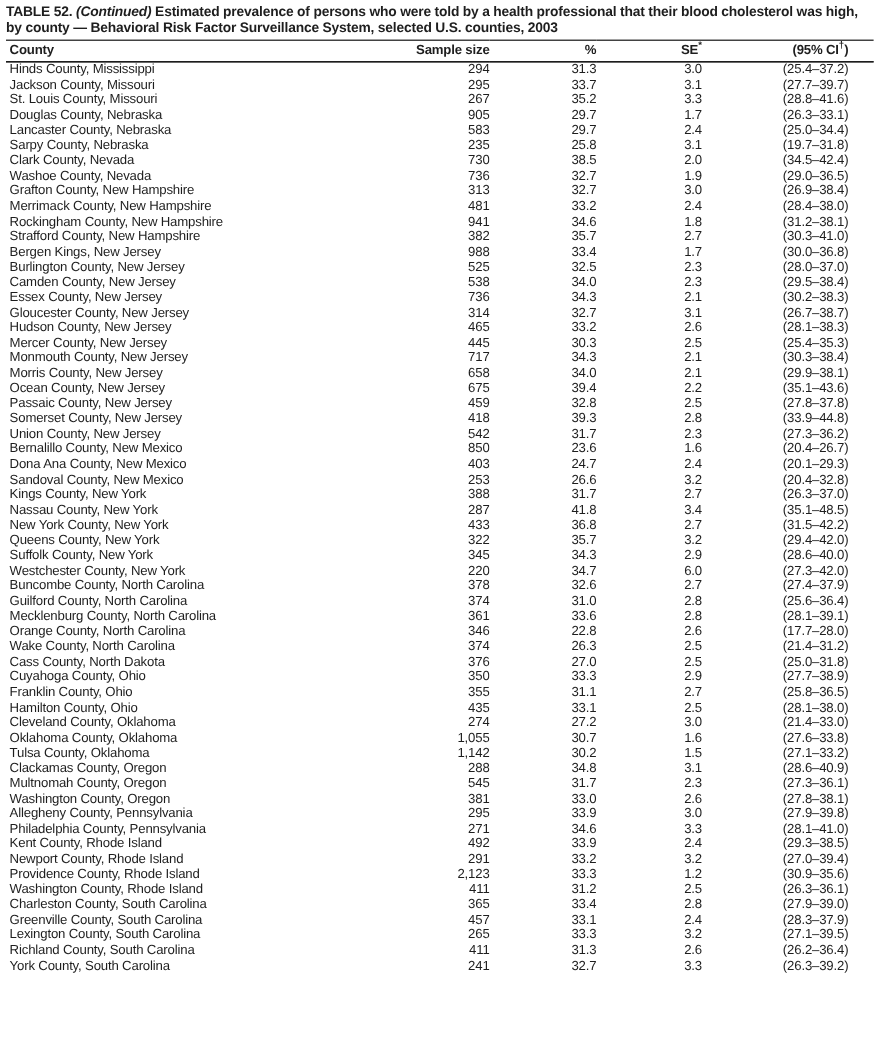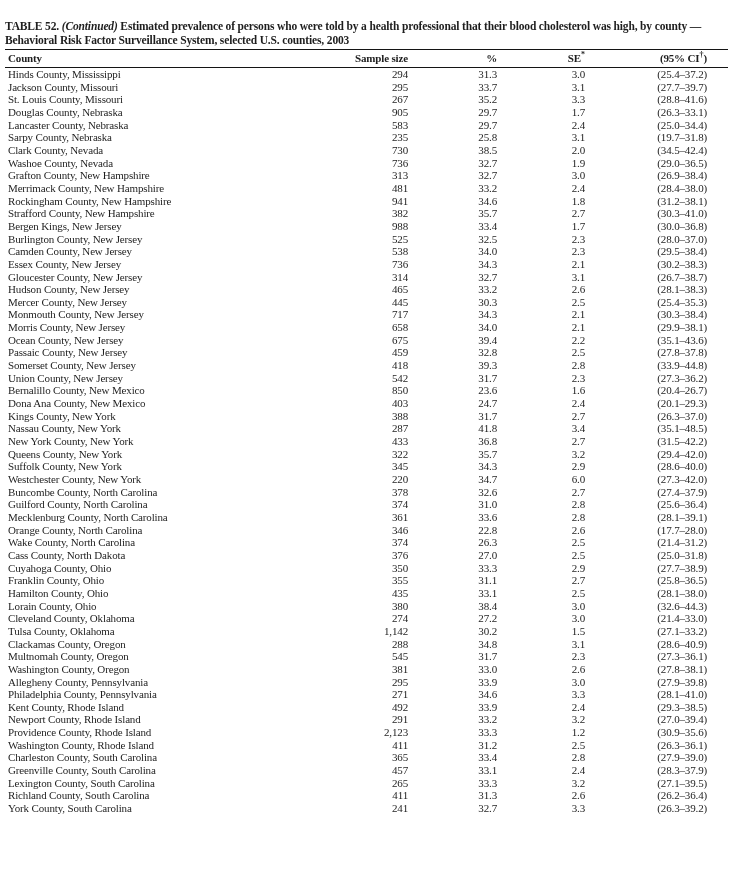--- a/index.html
+++ b/index.html
@@ -1,17 +1,17 @@
 <!DOCTYPE html>
 <html><head>
 <meta charset="utf-8">
 <style>
   html, body { margin:0; padding:0; background:#fff; }
   body { font-family:"Liberation Sans", sans-serif; color:#1e1e1e; }
-  .page { width:731px; height:871px; box-sizing:border-box; padding:20px 3px 0 5px; overflow:hidden;font-family:Liberation Serif, serif; }
+  .page { width:731px; height:871px; box-sizing:border-box; padding:4px 3px 0 5px; overflow:hidden; }
   .title { font-weight:bold; font-size:11.5px; line-height:13.5px; letter-spacing:-0.15px; width:725px; }
   .title .i { font-style:italic; }
   table.data { border-collapse:collapse; table-layout:fixed; width:723px; margin-top:2px;
                font-size:11px; letter-spacing:-0.15px; }
   col.c-county { width:300px; } col.c-sample { width:103px; } col.c-pct { width:89px; }
   col.c-se { width:88px; } col.c-ci { width:143px; }
   thead th { border-top:1.5px solid #141414; border-bottom:1.5px solid #141414;
              font-weight:bold; font-size:11px; padding:2px 0 3px 0; white-space:nowrap; }
   th.county, td.county { text-align:left; padding-left:3px; }
   th.num, td.num { text-align:right; }
@@ -228,20 +228,27 @@
           <td class="num ci">(20.4–26.7)</td>
         </tr>
         <tr>
           <td class="county">Dona Ana County, New Mexico</td>
           <td class="num">403</td>
           <td class="num">24.7</td>
           <td class="num">2.4</td>
           <td class="num ci">(20.1–29.3)</td>
         </tr>
         <tr>
+          <td class="county">Sandoval County, New Mexico</td>
+          <td class="num">253</td>
+          <td class="num">26.6</td>
+          <td class="num">3.2</td>
+          <td class="num ci">(20.4–32.8)</td>
+        </tr>
+        <tr>
           <td class="county">Kings County, New York</td>
           <td class="num">388</td>
           <td class="num">31.7</td>
           <td class="num">2.7</td>
           <td class="num ci">(26.3–37.0)</td>
         </tr>
         <tr>
           <td class="county">Nassau County, New York</td>
           <td class="num">287</td>
           <td class="num">41.8</td>
@@ -333,34 +340,34 @@
           <td class="num ci">(25.8–36.5)</td>
         </tr>
         <tr>
           <td class="county">Hamilton County, Ohio</td>
           <td class="num">435</td>
           <td class="num">33.1</td>
           <td class="num">2.5</td>
           <td class="num ci">(28.1–38.0)</td>
         </tr>
         <tr>
-          <td class="county">Lorain County, Ohio</td>
-          <td class="num">380</td>
-          <td class="num">38.4</td>
-          <td class="num">3.0</td>
-          <td class="num ci">(32.6–44.3)</td>
-        </tr>
-        <tr>
           <td class="county">Cleveland County, Oklahoma</td>
           <td class="num">274</td>
           <td class="num">27.2</td>
           <td class="num">3.0</td>
           <td class="num ci">(21.4–33.0)</td>
         </tr>
         <tr>
+          <td class="county">Oklahoma County, Oklahoma</td>
+          <td class="num">1,055</td>
+          <td class="num">30.7</td>
+          <td class="num">1.6</td>
+          <td class="num ci">(27.6–33.8)</td>
+        </tr>
+        <tr>
           <td class="county">Tulsa County, Oklahoma</td>
           <td class="num">1,142</td>
           <td class="num">30.2</td>
           <td class="num">1.5</td>
           <td class="num ci">(27.1–33.2)</td>
         </tr>
         <tr>
           <td class="county">Clackamas County, Oregon</td>
           <td class="num">288</td>
           <td class="num">34.8</td>

